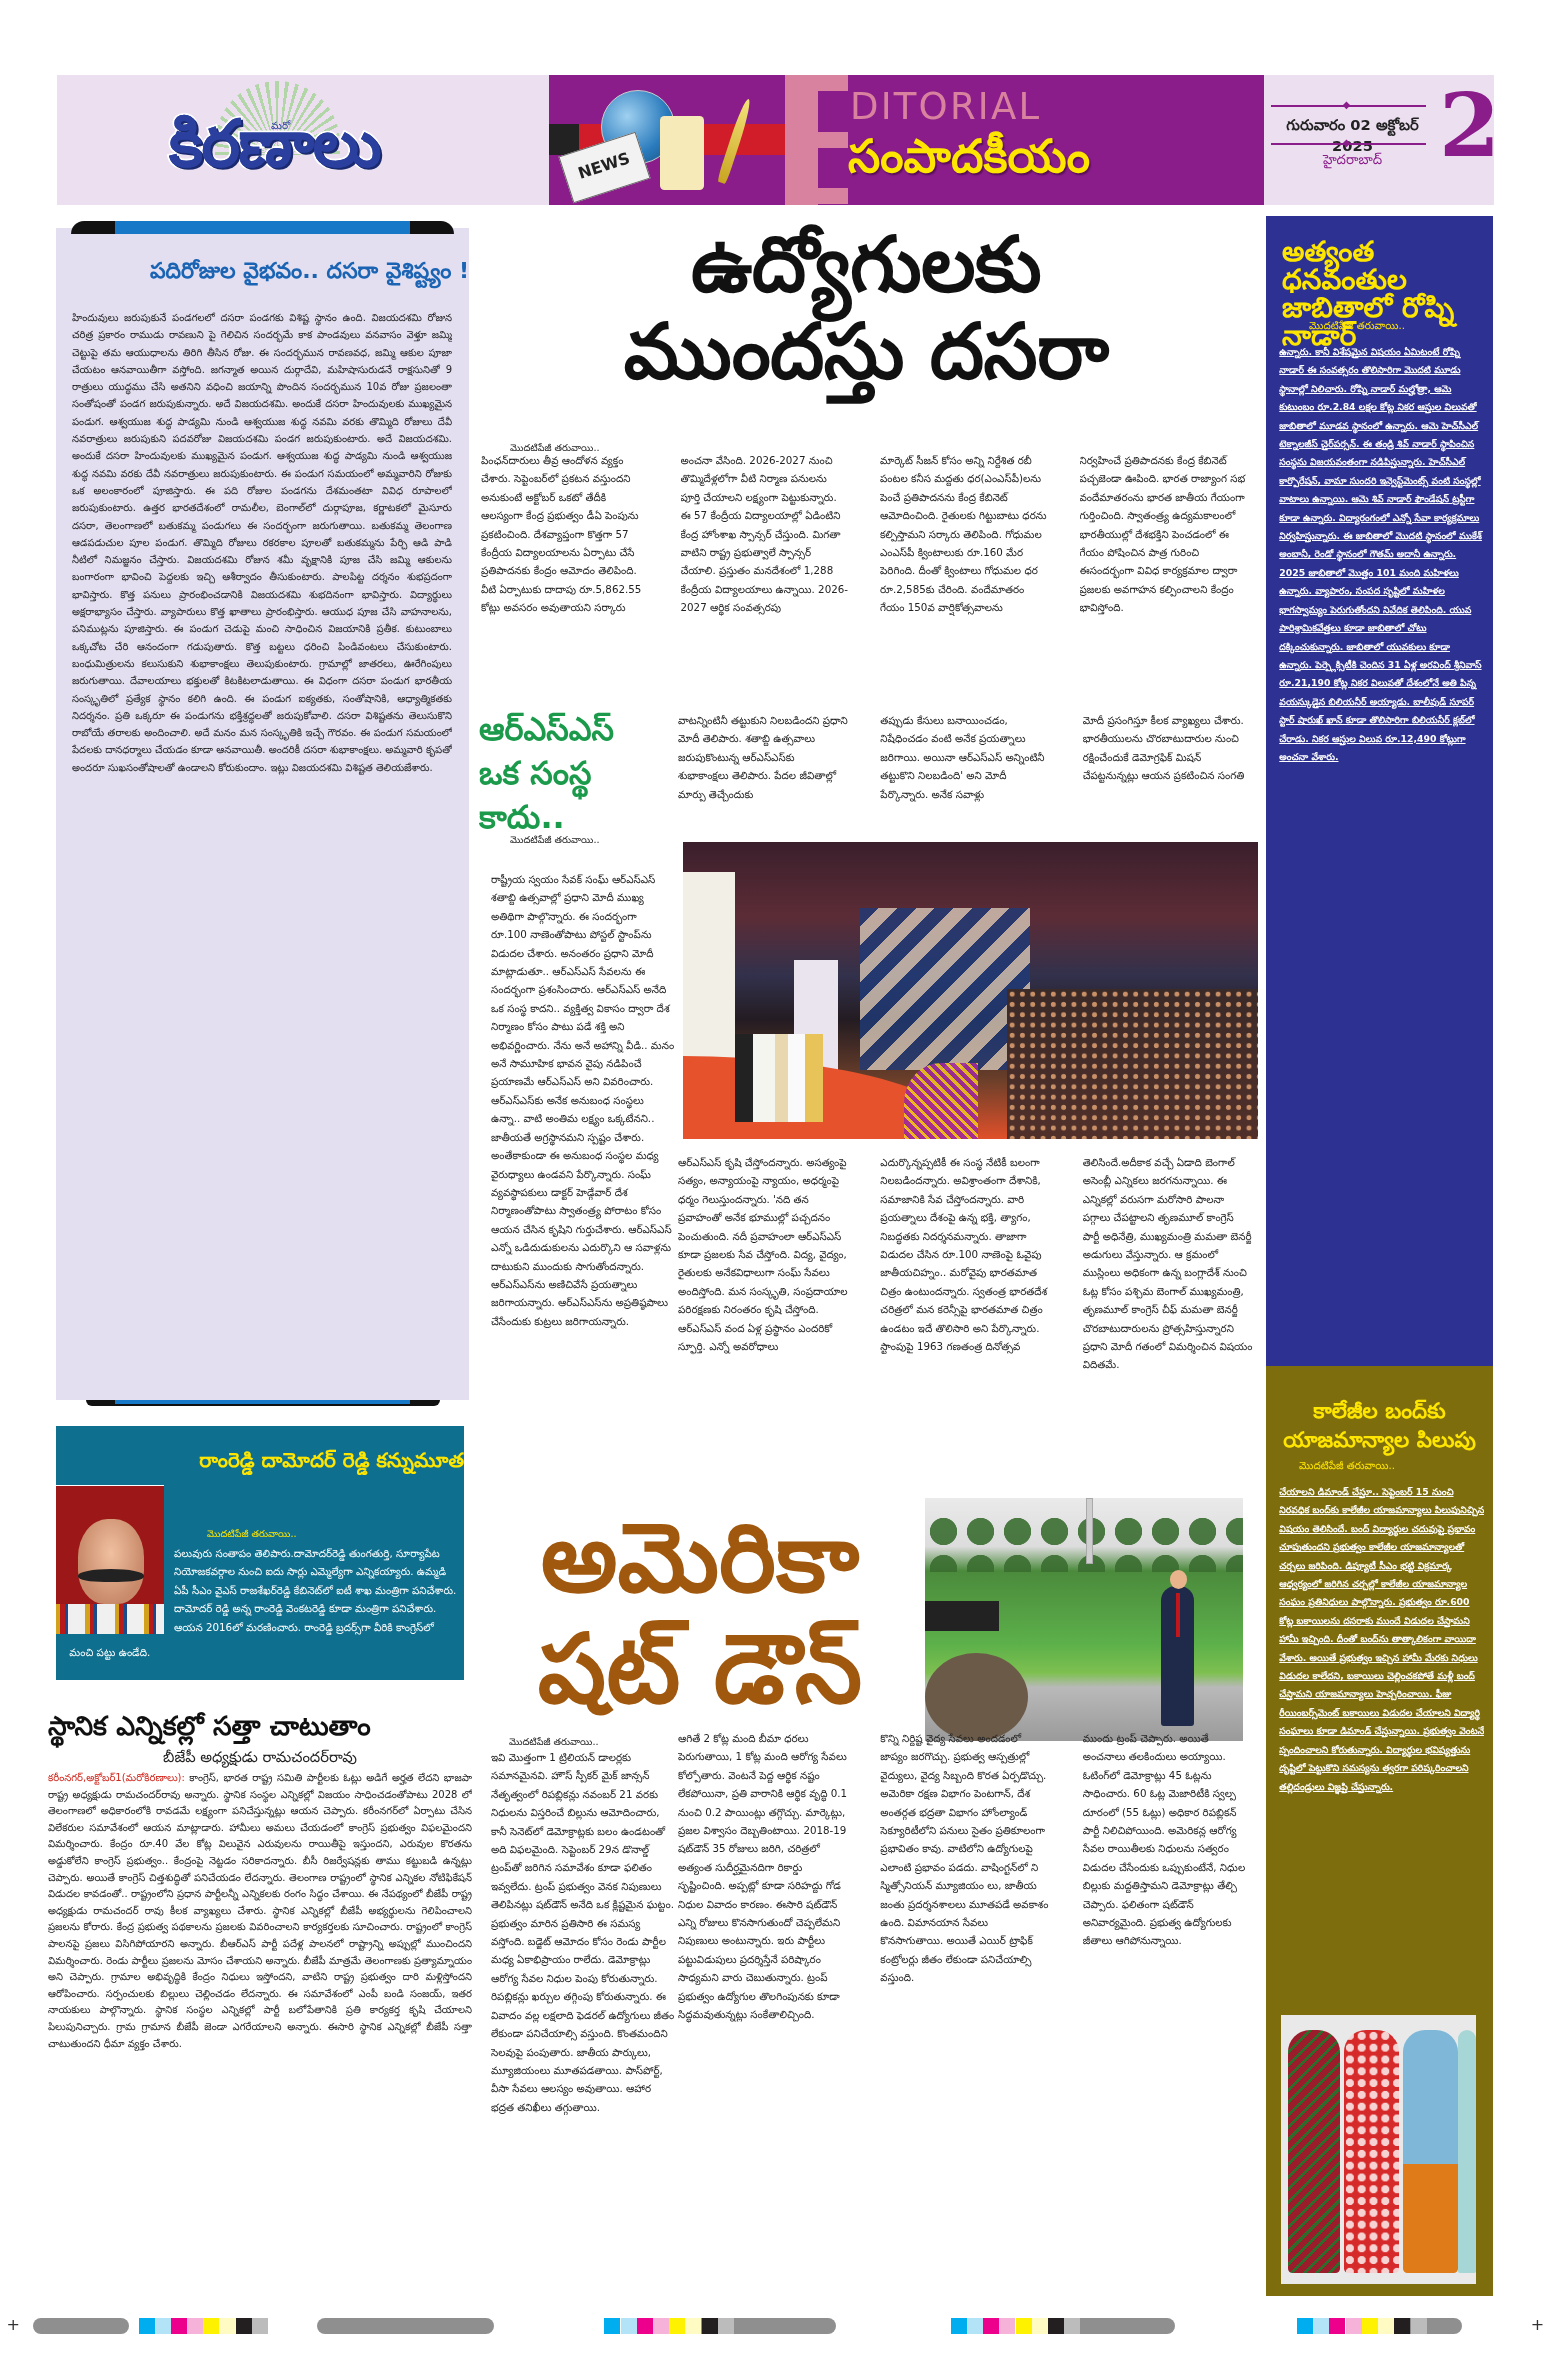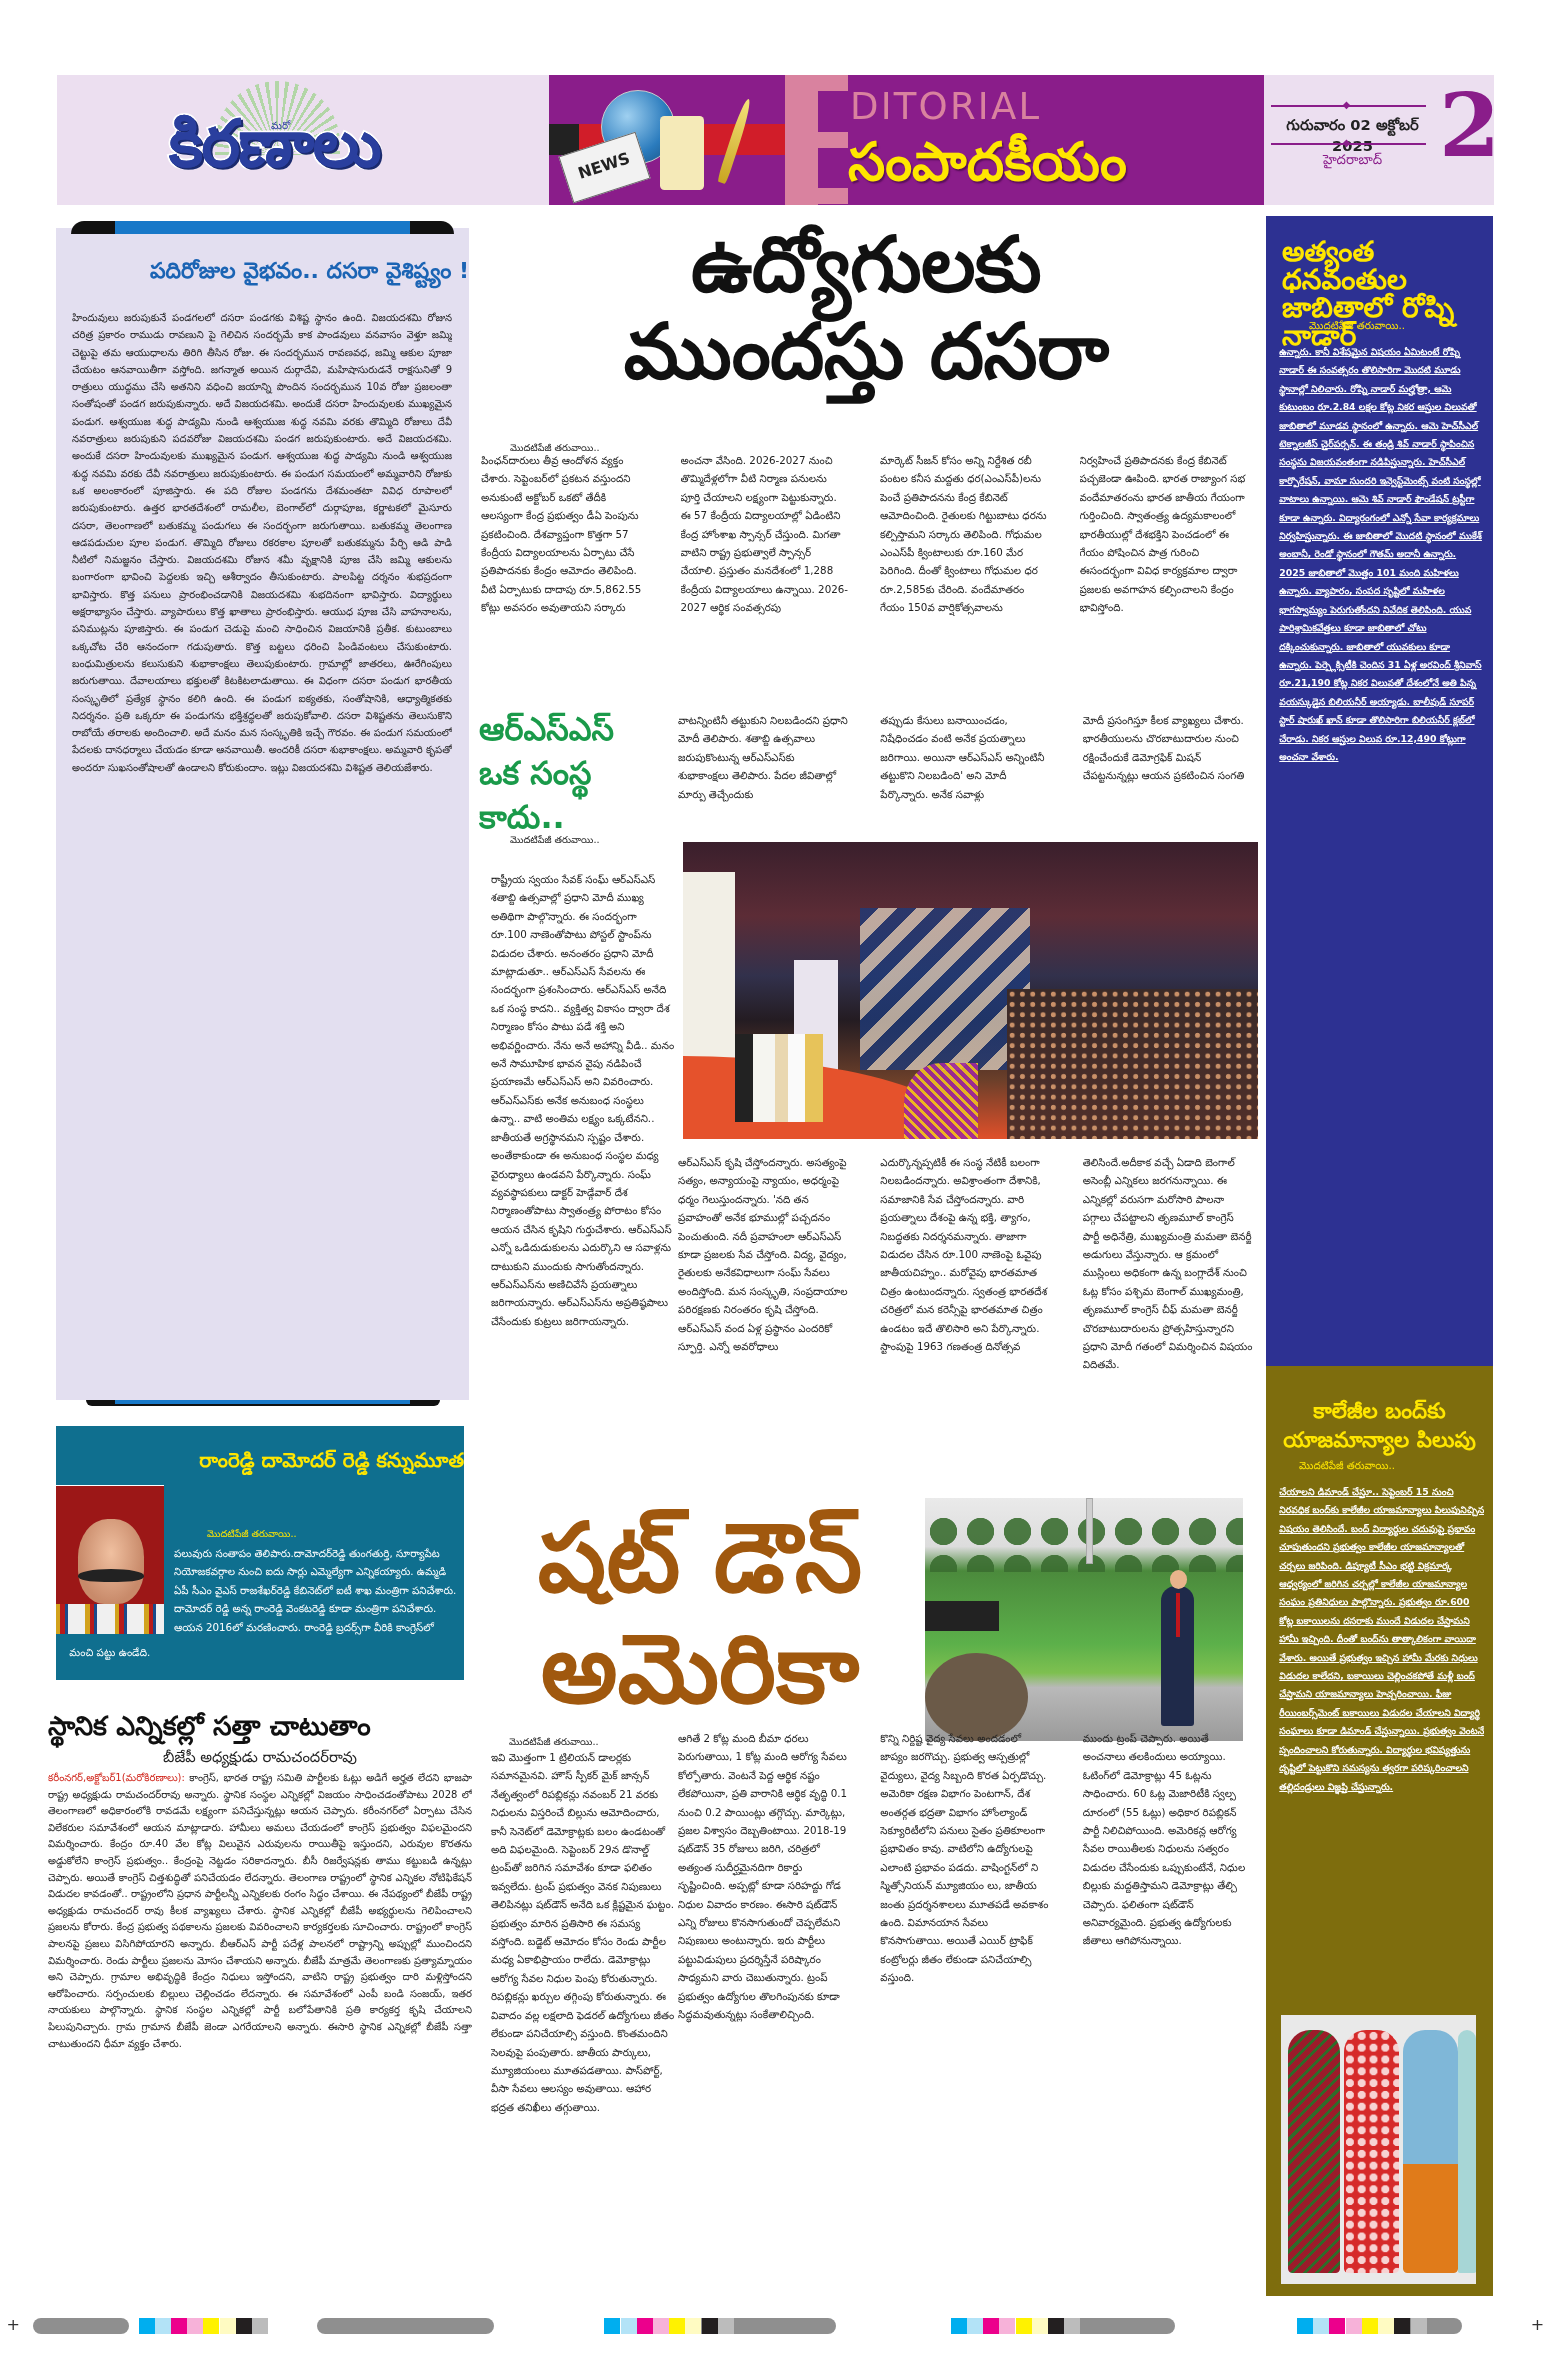--- a/index.html
+++ b/index.html
@@ -22,21 +22,21 @@
   #ed-art .scroll{position:absolute;left:111px;top:41px;width:44px;height:74px;background:#f5eab8;border-radius:4.4px;}
   #ed-art .quill{position:absolute;left:181px;top:22px;width:10.3px;height:88px;background:linear-gradient(#f4e27a,#c9a521);border-radius:50% 50% 20% 20%;transform:rotate(18deg);}
   #ed-art .bar{position:absolute;left:0;top:49px;width:236px;height:31px;background:#d81e1e;z-index:0;opacity:.9;}
   #ed-art .bar2{position:absolute;left:0;top:49px;width:29.5px;height:31px;background:#222;}
   #ed-band{left:785px;top:75px;width:479px;height:130px;background:#8a1d8a;}
   #ed-band .pinkE{position:absolute;left:0;top:0;width:33px;height:130px;background:#d9829f;}
   #ed-band .e1{position:absolute;left:33px;top:0;width:29.5px;height:16px;background:#d9829f;}
   #ed-band .e2{position:absolute;left:33px;top:57px;width:29.5px;height:16px;background:#d9829f;}
   #ed-band .e3{position:absolute;left:33px;top:113px;width:29.5px;height:16px;background:#d9829f;}
   #ed-band .ditorial{position:absolute;left:65px;top:10.3px;font-family:"DejaVu Sans",sans-serif;font-size:37px;color:#d9829f;letter-spacing:2.2px;font-weight:normal;}
-  #ed-band .sampad{position:absolute;left:63px;top:57px;font-family:Liberation Serif, serif;font-weight:bold;font-size:53px;color:#ffe600;text-shadow:1.5px 2.2px 1.5px #5a0f5a;}
+  #ed-band .sampad{position:absolute;left:63px;top:57px;font-family:Liberation Mono, monospace;font-weight:bold;font-size:46px;color:#ffe600;text-shadow:1.5px 2.2px 1.5px #5a0f5a;}
   #dateblock{left:1264px;top:75px;width:231px;height:130px;}
   #dateblock .rule{position:absolute;left:7.4px;width:155px;height:2.2px;background:#8a1d8a;}
   #dateblock .rule::after{content:"◆";position:absolute;left:71px;top:-6.6px;color:#8a1d8a;font-size:10.3px;}
   #dateblock .date{position:absolute;left:0;top:41px;width:177px;text-align:center;font-size:14.7px;font-weight:bold;color:#222;}
   #dateblock .city{position:absolute;left:0;top:77px;width:177px;text-align:center;font-size:13.3px;color:#8a1d8a;}
   #dateblock .pg{position:absolute;left:175px;top:5.9px;font-family:"DejaVu Serif",serif;font-weight:bold;font-size:88px;color:#8a1d8a;line-height:1;}
 
   
   #dasara-box{left:56px;top:228px;width:413px;height:1172px;background:#e3dff0;}
   #dasara-box .topbar{position:absolute;left:0;top:-7.4px;width:413px;height:13.3px;}
@@ -223,22 +223,22 @@
   <div class="flowers"></div>
   <div class="crowd"></div>
 </div>
 <div id="rss-lower" class="cols">
   <div class="col">ఆర్ఎస్ఎస్ కృషి చేస్తోందన్నారు. అసత్యంపై సత్యం, అన్యాయంపై న్యాయం, అధర్మంపై ధర్మం గెలుస్తుందన్నారు. 'నది తన ప్రవాహంతో అనేక భూముల్లో పచ్చదనం పెంచుతుంది. నదీ ప్రవాహంలా ఆర్ఎస్ఎస్ కూడా ప్రజలకు సేవ చేస్తోంది. విద్య, వైద్యం, రైతులకు అనేకవిధాలుగా సంఘ్ సేవలు అందిస్తోంది. మన సంస్కృతి, సంప్రదాయాల పరిరక్షణకు నిరంతరం కృషి చేస్తోంది. ఆర్ఎస్ఎస్ వంద ఏళ్ల ప్రస్థానం ఎందరికో స్ఫూర్తి. ఎన్నో అవరోధాలు</div>
   <div class="col">ఎదుర్కొన్నప్పటికీ ఈ సంస్థ నేటికీ బలంగా నిలబడిందన్నారు. అవిశ్రాంతంగా దేశానికి, సమాజానికి సేవ చేస్తోందన్నారు. వారి ప్రయత్నాలు దేశంపై ఉన్న భక్తి, త్యాగం, నిబద్ధతకు నిదర్శనమన్నారు. తాజాగా విడుదల చేసిన రూ.100 నాణెంపై ఓవైపు జాతీయచిహ్నం.. మరోవైపు భారతమాత చిత్రం ఉంటుందన్నారు. స్వతంత్ర భారతదేశ చరిత్రలో మన కరెన్సీపై భారతమాత చిత్రం ఉండటం ఇదే తొలిసారి అని పేర్కొన్నారు. స్టాంపుపై 1963 గణతంత్ర దినోత్సవ</div>
   <div class="col">తెలిసిందే.అదీకాక వచ్చే ఏడాది బెంగాల్ అసెంబ్లీ ఎన్నికలు జరగనున్నాయి. ఈ ఎన్నికల్లో వరుసగా మరోసారి పాలనా పగ్గాలు చేపట్టాలని తృణమూల్ కాంగ్రెస్ పార్టీ అధినేత్రి, ముఖ్యమంత్రి మమతా బెనర్జీ అడుగులు వేస్తున్నారు. ఆ క్రమంలో ముస్లింలు అధికంగా ఉన్న బంగ్లాదేశ్ నుంచి ఓట్ల కోసం పశ్చిమ బెంగాల్ ముఖ్యమంత్రి, తృణమూల్ కాంగ్రెస్ చీఫ్ మమతా బెనర్జీ చొరబాటుదారులను ప్రోత్సహిస్తున్నారని ప్రధాని మోదీ గతంలో విమర్శించిన విషయం విదితమే.</div>
 </div>
 
 <div id="am-title" class="abs">
+  <div>అమెరికా</div>
   <div>షట్ డౌన్</div>
-  <div>అమెరికా</div>
 </div>
 <div id="am-photo" class="abs">
   <div class="trees"></div>
   <div class="mon"></div>
   <div class="man"></div>
   <div class="cam"></div>
   <div class="hair"></div>
 </div>
 <div id="am-cont" class="abs">మొదటిపేజీ తరువాయి..</div>
 <div id="am-col1" class="abs">ఇవి మొత్తంగా 1 ట్రిలియన్ డాలర్లకు సమానమైనవి. హౌస్ స్పీకర్ మైక్ జాన్సన్ నేతృత్వంలో రిపబ్లికన్లు నవంబర్ 21 వరకు నిధులను విస్తరించే బిల్లును ఆమోదించారు, కానీ సెనెట్‌లో డెమోక్రాట్లకు బలం ఉండటంతో అది విఫలమైంది. సెప్టెంబర్ 29న డొనాల్డ్ ట్రంప్‌తో జరిగిన సమావేశం కూడా ఫలితం ఇవ్వలేదు. ట్రంప్ ప్రభుత్వం వెనక నిపుణులు తెలిపినట్లు షట్‌డౌన్ అనేది ఒక క్లిష్టమైన ఘట్టం. ప్రభుత్వం మారిన ప్రతిసారి ఈ సమస్య వస్తోంది. బడ్జెట్ ఆమోదం కోసం రెండు పార్టీల మధ్య ఏకాభిప్రాయం రాలేదు. డెమోక్రాట్లు ఆరోగ్య సేవల నిధుల పెంపు కోరుతున్నారు. రిపబ్లికన్లు ఖర్చుల తగ్గింపు కోరుతున్నారు. ఈ వివాదం వల్ల లక్షలాది ఫెడరల్ ఉద్యోగులు జీతం లేకుండా పనిచేయాల్సి వస్తుంది. కొంతమందిని సెలవుపై పంపుతారు. జాతీయ పార్కులు, మ్యూజియంలు మూతపడతాయి. పాస్‌పోర్ట్, వీసా సేవలు ఆలస్యం అవుతాయి. ఆహార భద్రత తనిఖీలు తగ్గుతాయి.</div>

